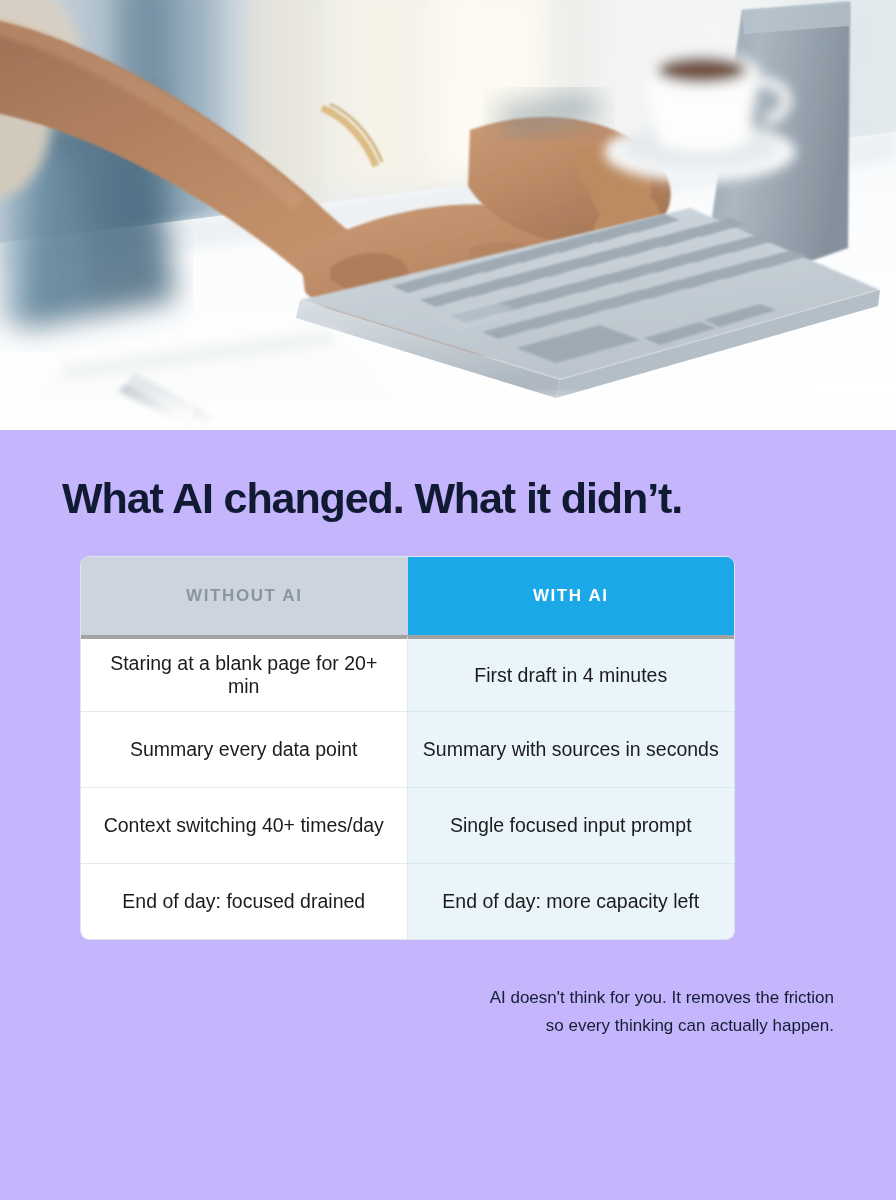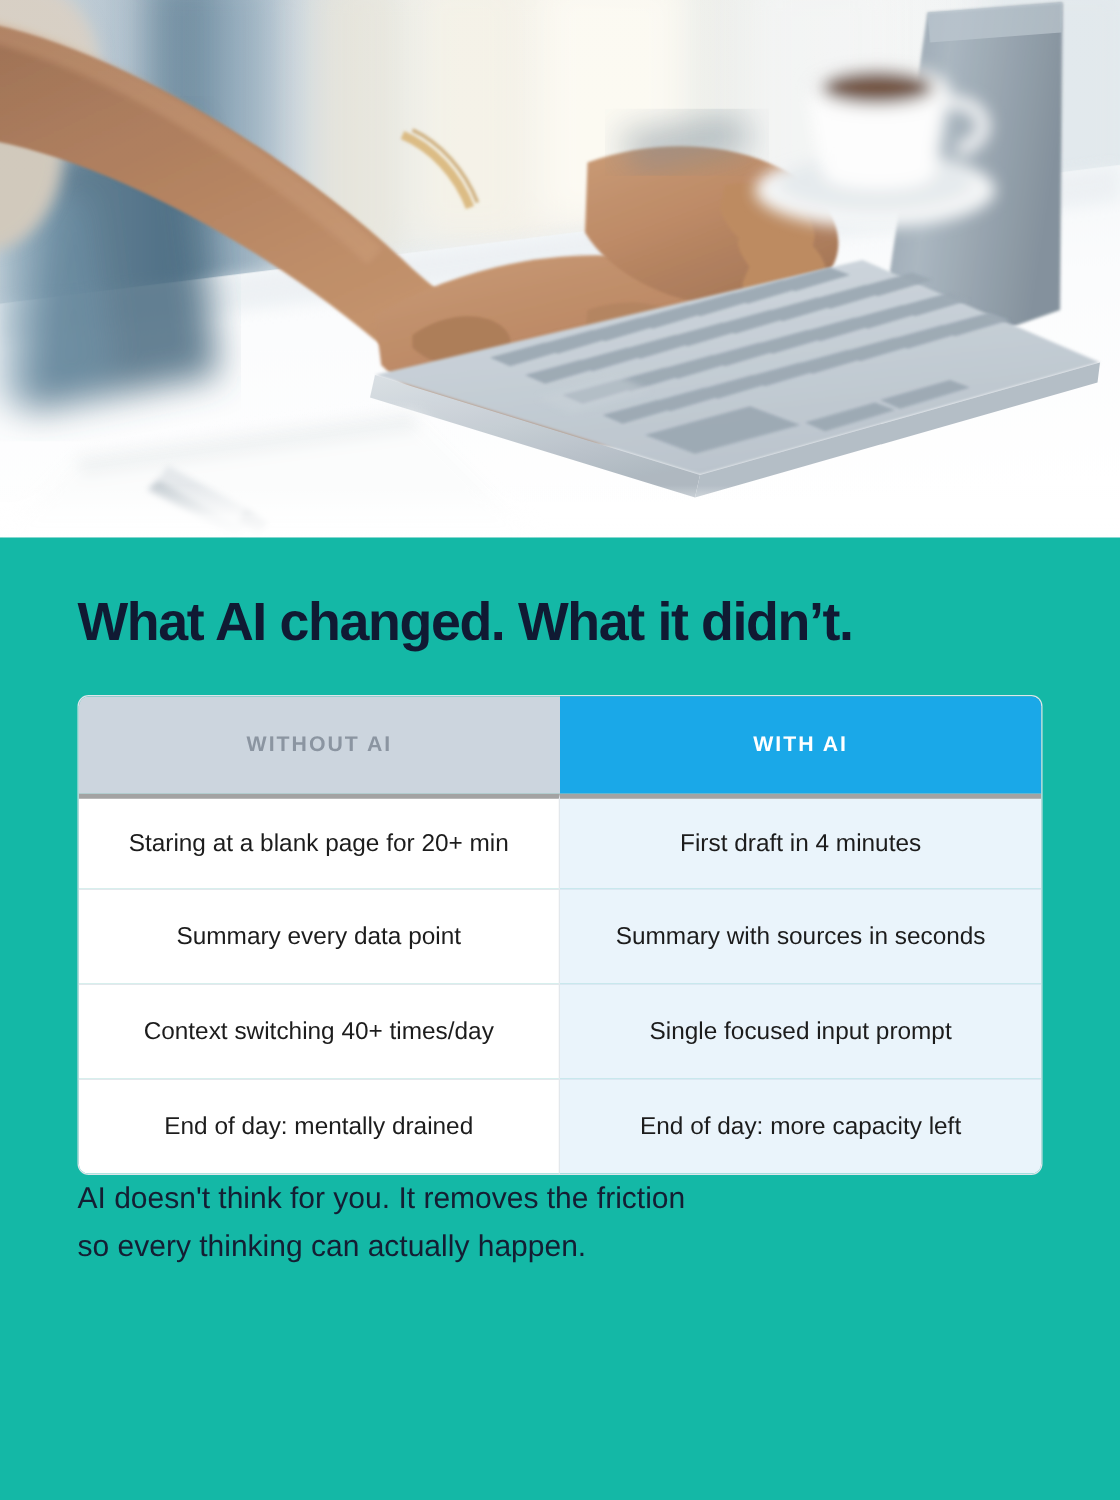--- a/index.html
+++ b/index.html
@@ -45,44 +45,45 @@
     left: 0; right: 0; bottom: 0;
     height: 42px;
     background: linear-gradient(to bottom, rgba(255,255,255,0) 0%, rgba(255,255,255,0.85) 60%, #ffffff 100%);
     pointer-events: none;
   }
 
   
   .content {
     position: relative;
     padding: 0 62px;
-    background: #14b8a6;
+    background: #c4b5fd;
     flex: 1 1 auto;
   }
 
   .headline {
     margin-top: 44px;
     font-size: 43px;
     line-height: 1.12;
     font-weight: 700;
     letter-spacing: -1.1px;
     color: #101a33;
     white-space: nowrap;
   }
 
   
   .compare-table {
     margin-top: 34px;
-    width: 772px;
+    width: 655px;
     border: 1px solid #dfe5ea;
     border-radius: 9px;
     overflow: hidden;
     border-collapse: separate;
     border-spacing: 0;
     table-layout: fixed;
+    margin-left: 18px;
   }
 
   .compare-table th,
   .compare-table td {
     height: 76px;
     padding: 6px 14px;
     text-align: center;
     vertical-align: middle;
     font-weight: normal;
   }
@@ -113,22 +114,23 @@
   td.cell-with {
     background: #eaf4fb;
     color: #1c1c1c;
     font-size: 19.5px;
     border-top: 1px solid #dbe8f2;
   }
   tbody tr:first-child td { border-top: 4px solid #a3a3a3; }
 
   
   .footnote {
-    text-align: left;
-    font-size: 24px;
+    margin-top: 44px;
+    text-align: right;
+    font-size: 17px;
     line-height: 1.62;
     color: #141e33;
   }
   .footnote .fn-line { display: block; white-space: nowrap; }
 </style>
 </head>
 <body>
 
 <div class="page">
 
@@ -340,21 +342,21 @@
         </tr>
         <tr>
           <td class="cell-without">Summary every data point</td>
           <td class="cell-with">Summary with sources in seconds</td>
         </tr>
         <tr>
           <td class="cell-without">Context switching 40+ times/day</td>
           <td class="cell-with">Single focused input prompt</td>
         </tr>
         <tr>
-          <td class="cell-without">End of day: mentally drained</td>
+          <td class="cell-without">End of day: focused drained</td>
           <td class="cell-with">End of day: more capacity left</td>
         </tr>
       </tbody>
     </table>
 
     <div class="footnote">
       <span class="fn-line">AI doesn't think for you. It removes the friction</span>
       <span class="fn-line">so every thinking can actually happen.</span>
     </div>
 

